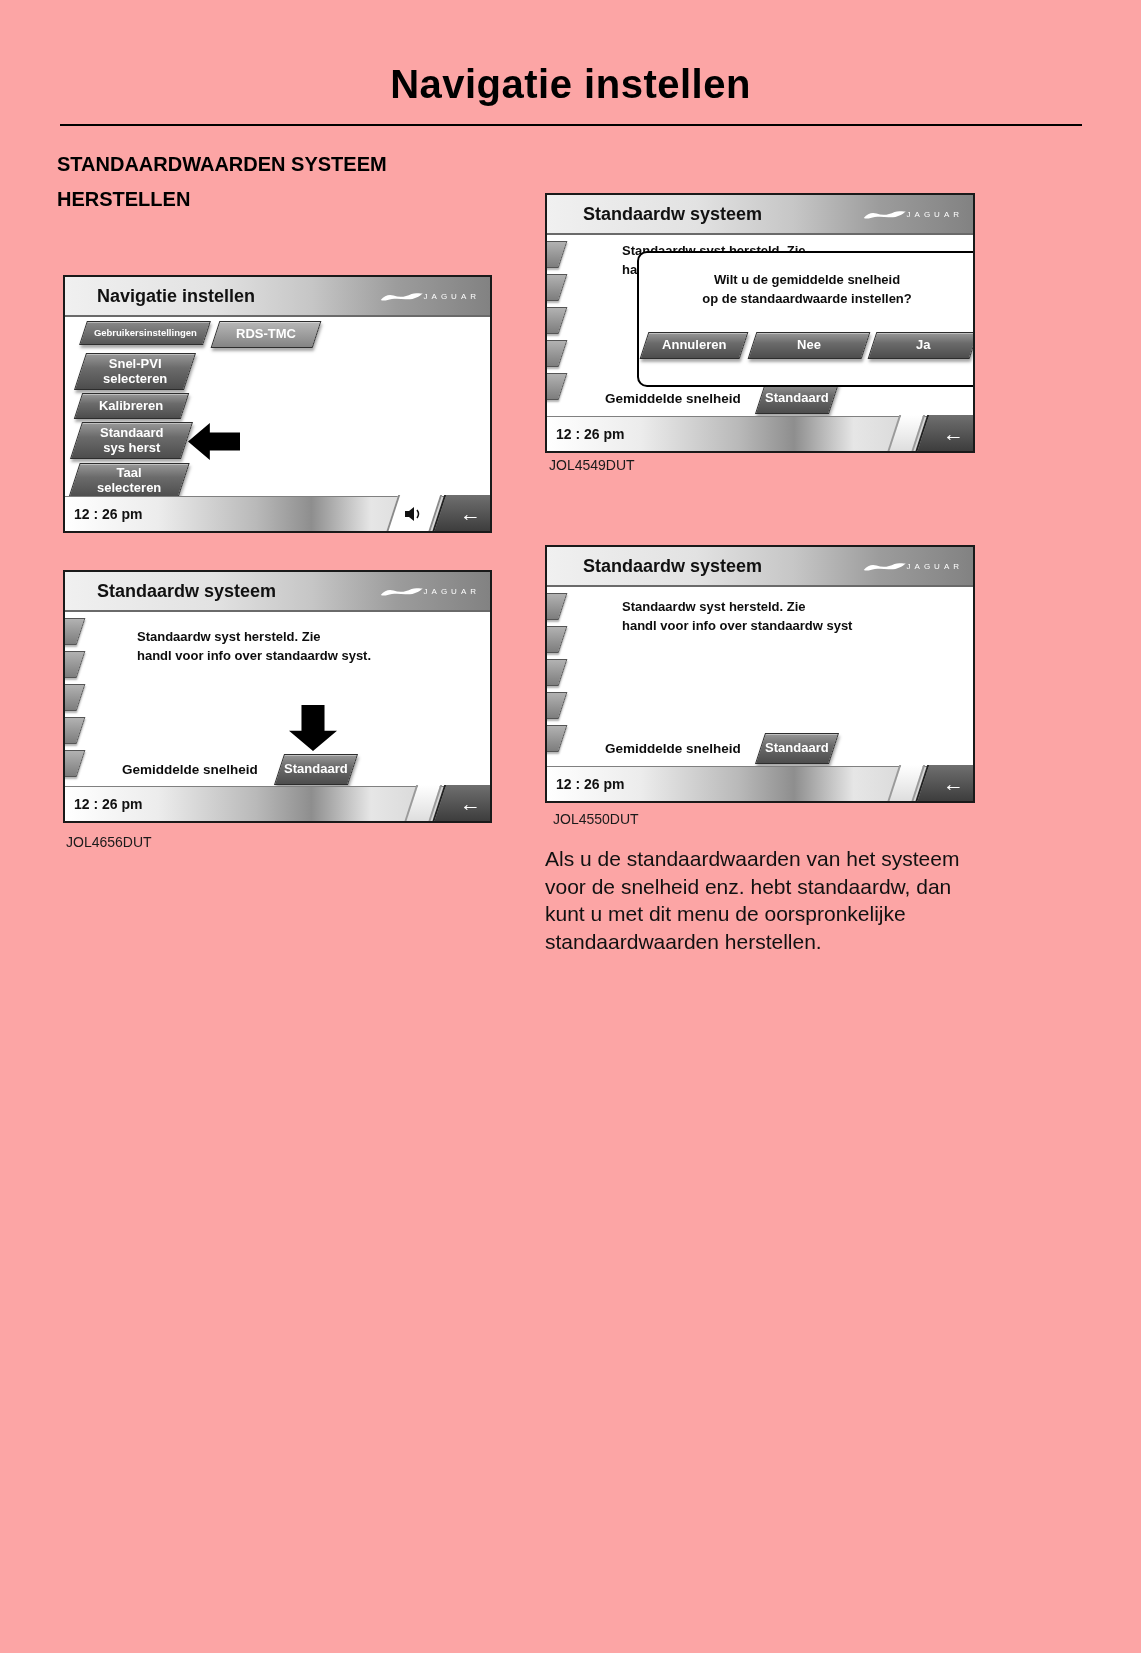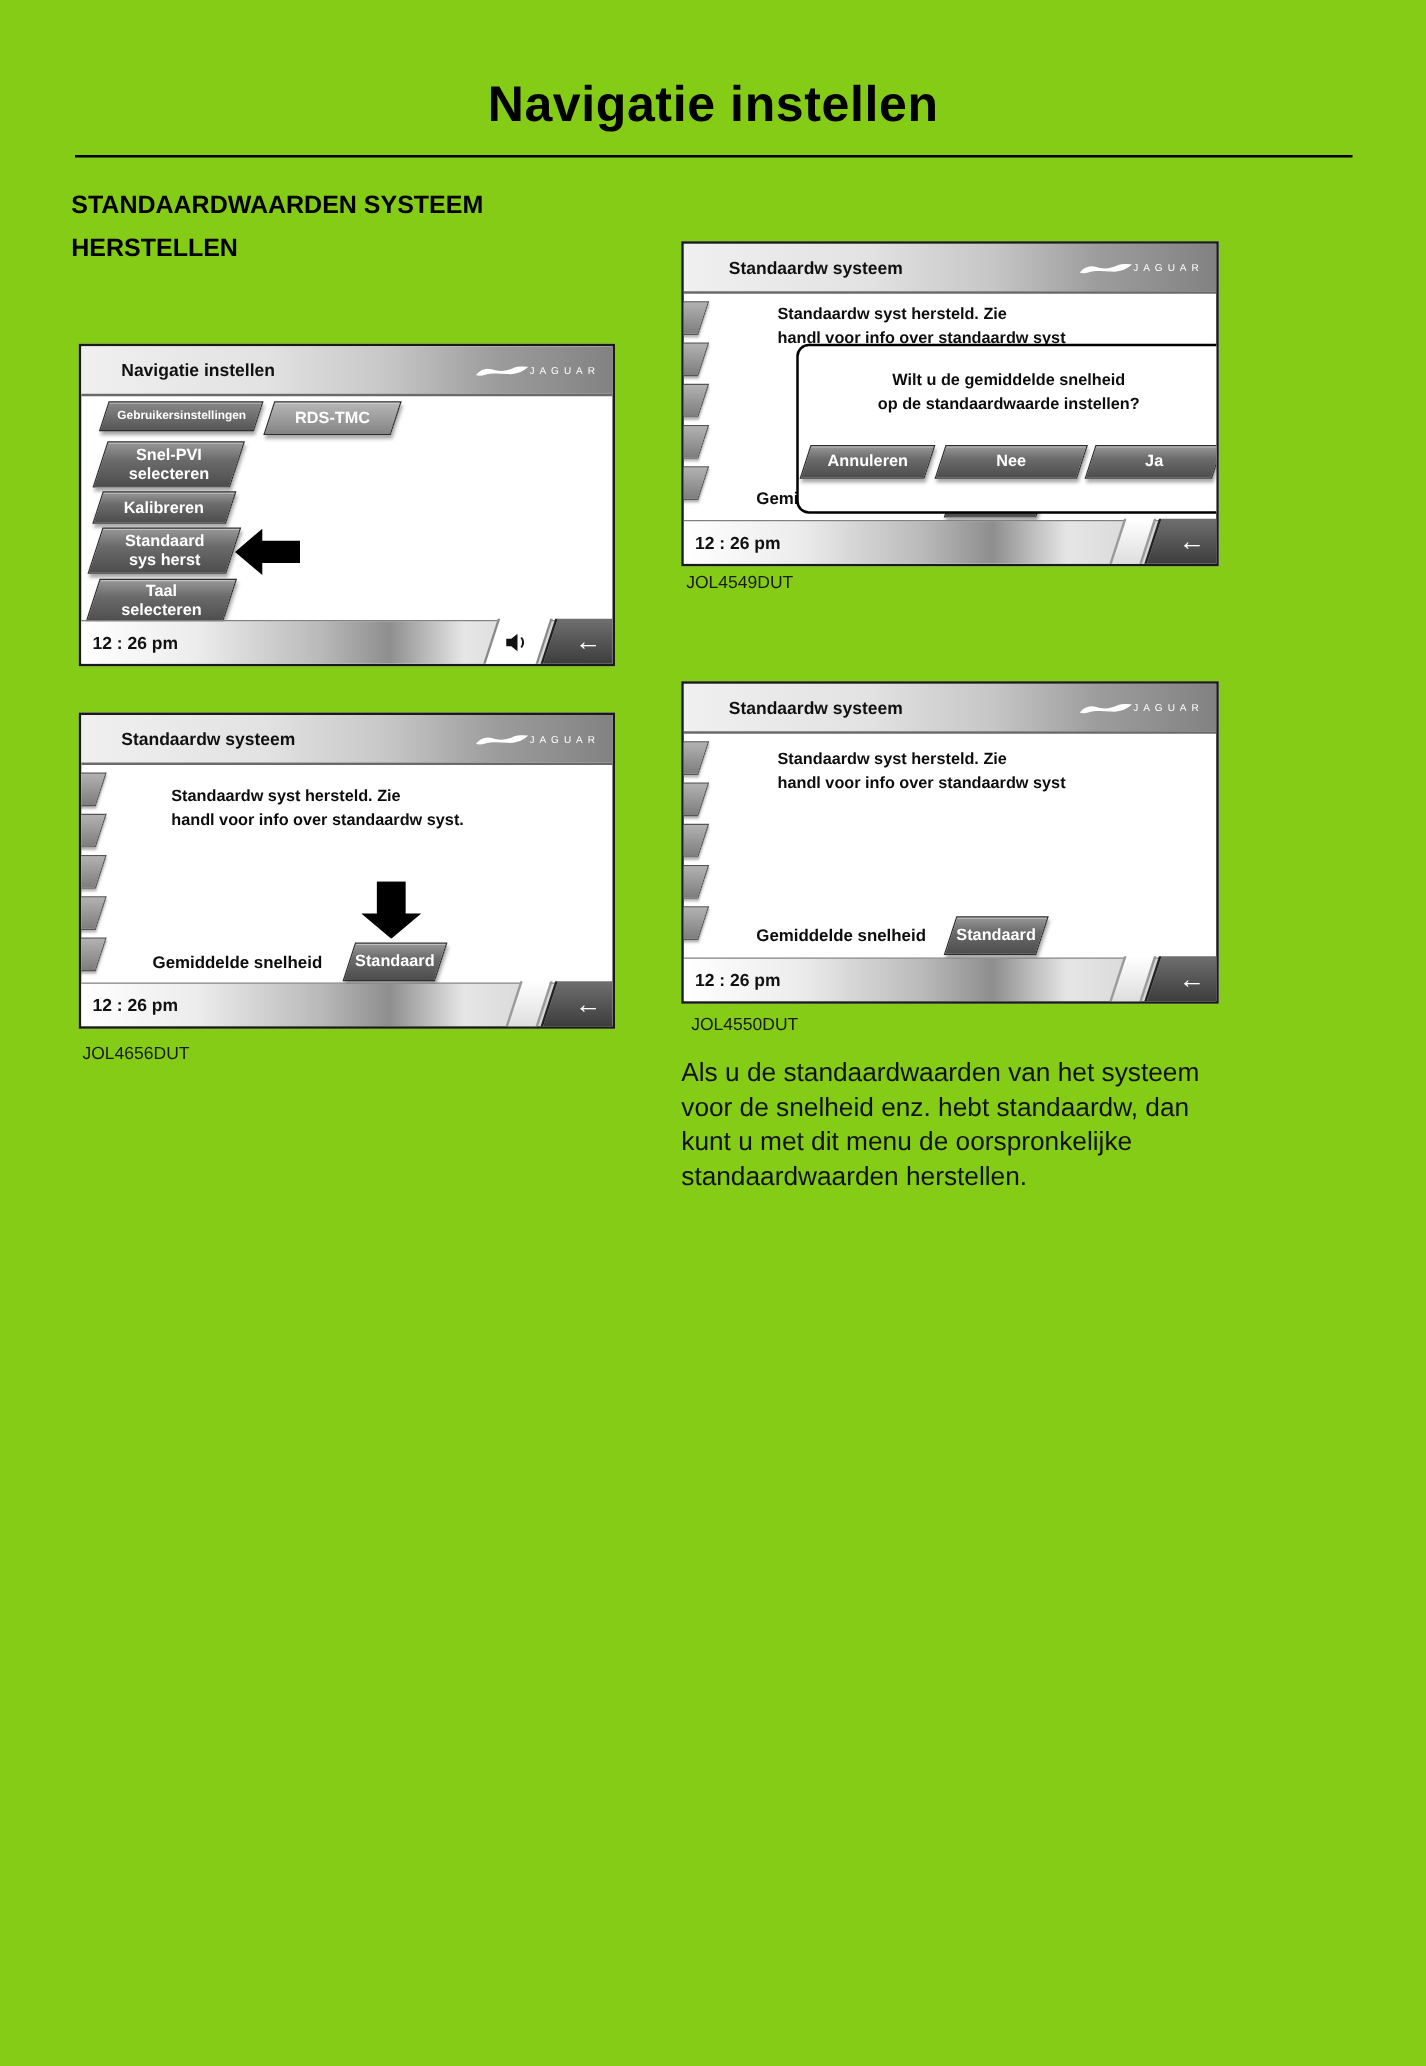--- a/index.html
+++ b/index.html
@@ -1,37 +1,37 @@
 <!DOCTYPE html>
 <html><head>
 <meta charset="utf-8">
 <style>
   * { box-sizing: border-box; margin: 0; padding: 0; }
   html, body { background: #ffffff; }
   body { font-family: "Liberation Sans", sans-serif; color: #000; }
 
-  .page { position: relative; width: 1141px; height: 1653px; background: #84cc16; overflow: hidden; }
+  .page { position: relative; width: 1141px; height: 1653px; background: #fca5a5; overflow: hidden; }
 
   .doc-title { position: absolute; top: 62px; left: 0; width: 100%; text-align: center;
                font-size: 40px; font-weight: 700; letter-spacing: 0.5px; }
   .title-rule { position: absolute; top: 124px; left: 60px; width: 1022px; height: 2px; background: #000; }
   .section-heading { position: absolute; top: 147px; left: 57px; font-size: 20px; font-weight: 700;
                      line-height: 35px; white-space: pre-line; }
   .body-par { position: absolute; left: 545px; top: 845px; width: 438px; font-size: 21px; line-height: 27.5px; color: #111; }
   .page-num { position: absolute; top: 1490px; left: 0; width: 100%; text-align: center; font-size: 20px; font-weight: 700; }
   .caption { position: absolute; font-size: 14px; color: #1a1a1a; }
 
   
   .screen { position: absolute; background: #fff; border: 2px solid #1a1a1a; overflow: hidden; }
 
   .titlebar { position: absolute; left: 0; top: 0; right: 0; height: 40px;
               background: linear-gradient(to right, #f0f0f0 0%, #e2e2e2 35%, #c6c6c6 58%, #9c9c9c 78%, #828282 100%);
               border-bottom: 2px solid #6a6a6a; }
   .stitle { position: absolute; left: 32px; top: 0; bottom: 0; display: flex; align-items: center;
-            font-size: 14px; font-weight: 700; color: #111; }
+            font-size: 18px; font-weight: 700; color: #111; }
   .logo { position: absolute; right: 10px; top: 3px; width: 100px; height: 33px;
           display: flex; flex-direction: row; align-items: center; justify-content: center; }
   .logo-text { color: #fff; font-size: 8px; letter-spacing: 4px; line-height: 9px; }
 
   .navbtn { position: absolute; transform: skewX(-18deg);
             background: linear-gradient(to bottom, #989898 0%, #6b6b6b 40%, #4d4d4d 100%);
             border: 1px solid #2d2d2d; color: #fff; font-weight: 700;
             display: flex; align-items: center; justify-content: center;
             box-shadow: inset 0 1px 0 rgba(255,255,255,.4), 2px 3px 3px rgba(0,0,0,.35); }
   .navbtn .lbl { transform: skewX(18deg); text-align: center; white-space: pre-line; line-height: 1.12; }
@@ -180,21 +180,21 @@
 
     <div class="stub" style="top:46px;"></div>
     <div class="stub" style="top:79px;"></div>
     <div class="stub" style="top:112px;"></div>
     <div class="stub" style="top:145px;"></div>
     <div class="stub" style="top:178px;"></div>
 
     <div class="msg" style="left:75px; top:46px;">Standaardw syst hersteld. Zie
 handl voor info over standaardw syst</div>
 
-    <div class="dialog" style="left:90px; top:80px; right:-4px; height:136px;">
+    <div class="dialog" style="left:90px; top:56px; right:-4px; height:136px;">
       <div class="dialog-text centered" style="top:17px;">Wilt u de gemiddelde snelheid
 op de standaardwaarde instellen?</div>
       <div class="navbtn" style="left:5px; top:79px; width:100px; height:27px; font-size:13px;">
         <span class="lbl">Annuleren</span>
       </div>
       <div class="navbtn" style="left:113px; top:79px; width:114px; height:27px; font-size:13px;">
         <span class="lbl">Nee</span>
       </div>
       <div class="navbtn" style="left:233px; top:79px; width:102px; height:27px; font-size:13px;">
         <span class="lbl">Ja</span>

